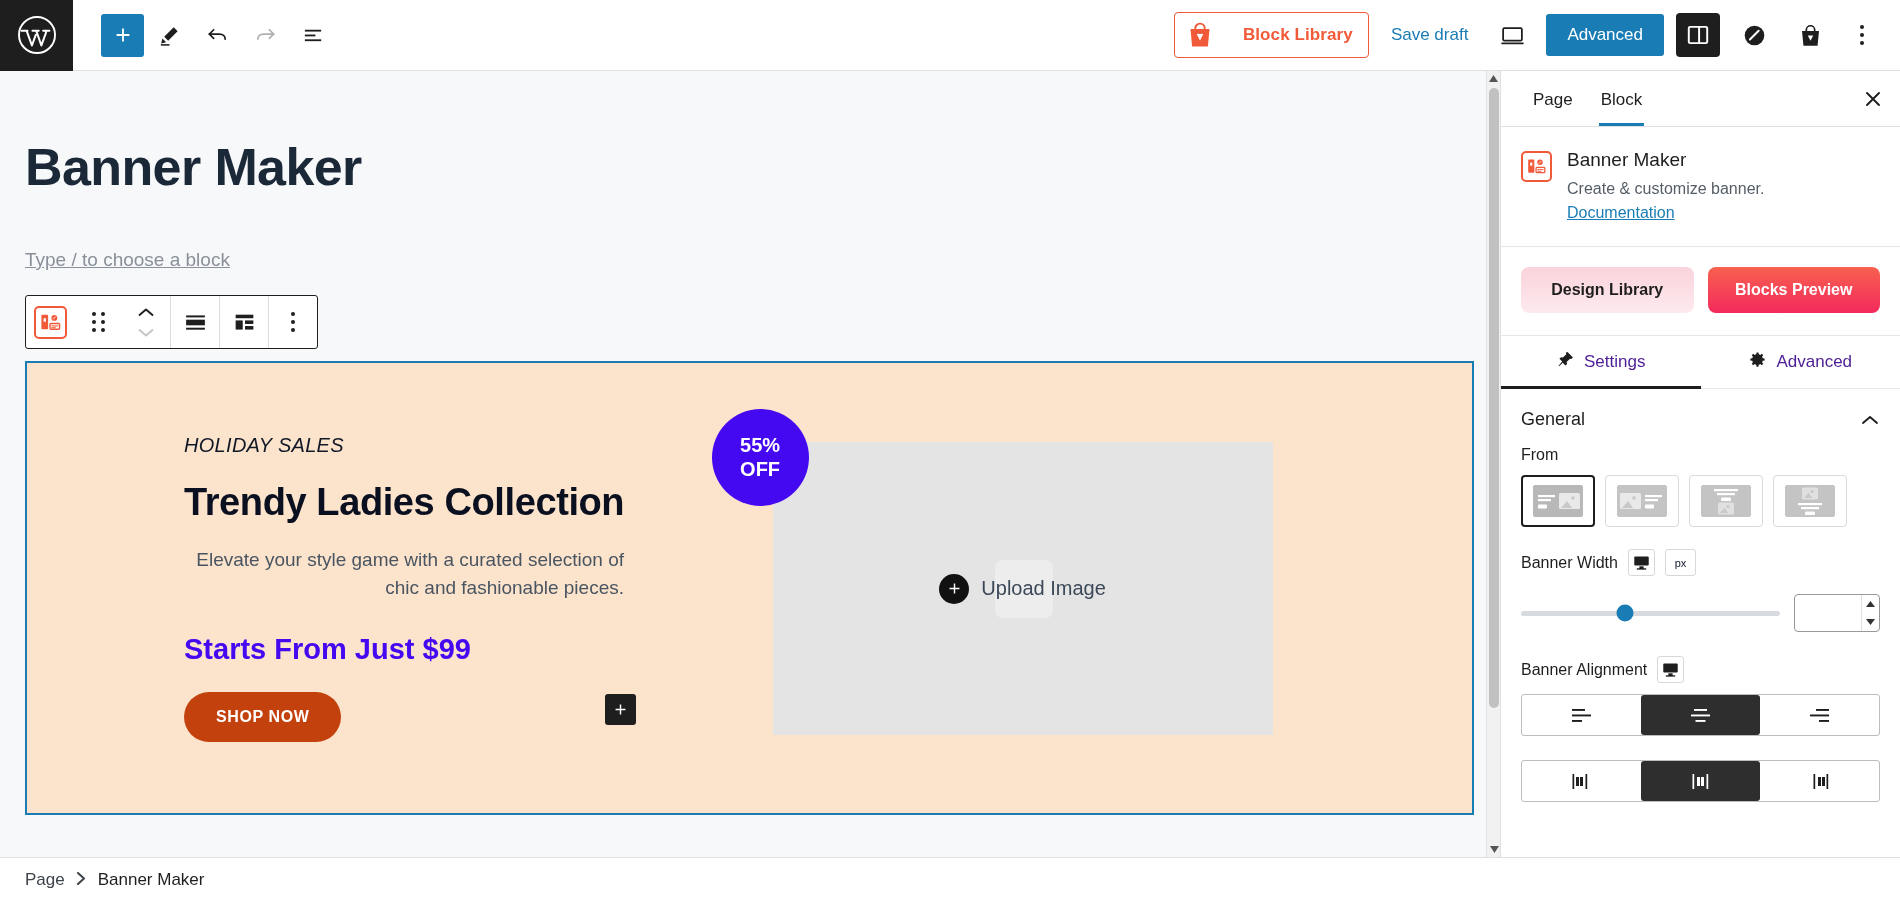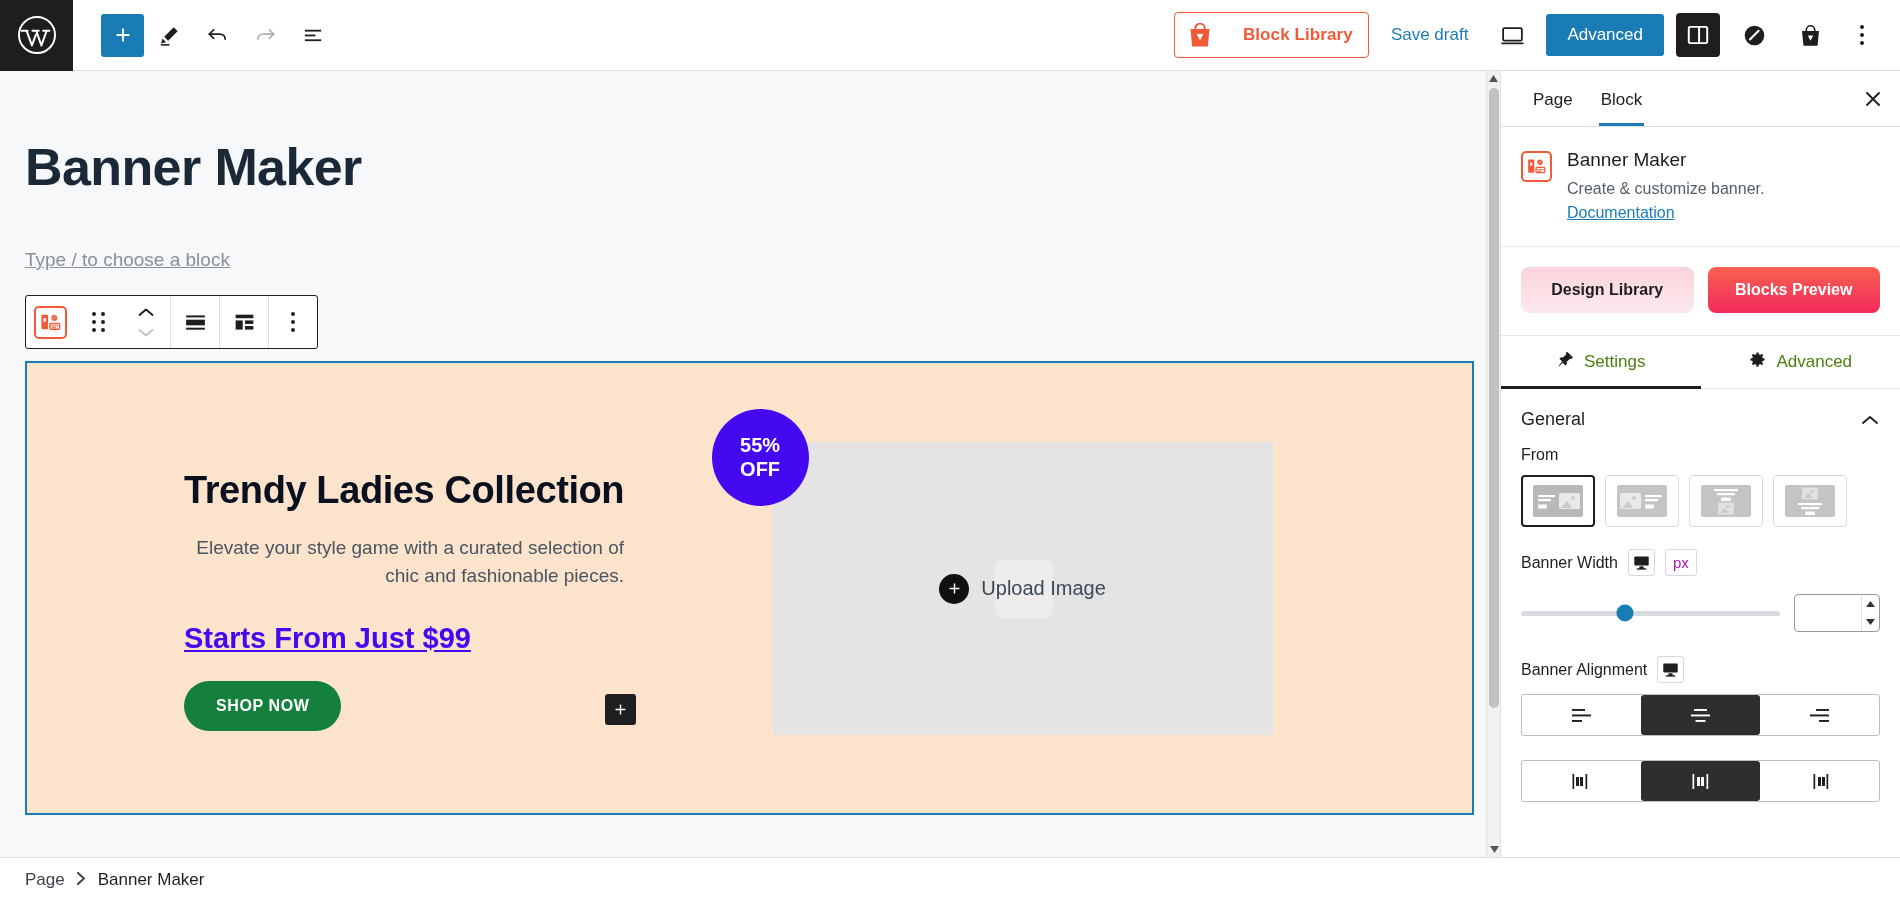--- a/index.html
+++ b/index.html
@@ -69,22 +69,22 @@
   .bt-dots { display: flex; flex-direction: column; gap: 4px; align-items: center; }
   .bt-dots i { width: 4px; height: 4px; background: #1e1e1e; border-radius: 50%; display: block; }
 
   
   .banner { position: relative; margin-top: 12px; margin-right: 26px; height: 454px;
             background: #fce3cb; border: 2px solid #1a7cb5; display: flex; align-items: center; }
   .banner-left { width: 48%; padding-left: 157px; }
   .b-kicker { font-size: 20px; font-style: italic; color: #101828; letter-spacing: .3px; }
   .b-title { margin-top: 24px; font-size: 38px; font-weight: 700; color: #0b1020; letter-spacing:-.4px; }
   .b-desc { margin-top: 22px; font-size: 19px; color: #4a5562; line-height: 1.45; max-width: 440px; text-align: right; }
-  .b-price { margin-top: 32px; font-size: 29px; font-weight: 700; color: #4409f0; text-decoration: underline; }
-  .b-cta { margin-top: 26px; display: inline-block; background: #15803d; color: #fff;
+  .b-price { margin-top: 32px; font-size: 29px; font-weight: 700; color: #4409f0; }
+  .b-cta { margin-top: 26px; display: inline-block; background: #c2410c; color: #fff;
            font-size: 16px; font-weight: 600; letter-spacing: .6px; border-radius: 30px;
            padding: 16px 32px; cursor: pointer; text-align: center; }
   .plus-box { position: absolute; left: 578px; bottom: 88px; width: 31px; height: 31px;
               background: #1e1e1e; border-radius: 3px; display:flex; align-items:center;
               justify-content:center; cursor: pointer; }
   .plus-box svg { width: 17px; height: 17px; fill:#fff; }
   .banner-right { position: relative; flex: 1 1 auto; height: 100%; }
   .img-drop { position: absolute; left: 52px; top: 79px; width: 500px; height: 293px;
               background: #e4e4e4; display: flex; align-items: center; justify-content: center;
               gap: 12px; cursor: pointer; }
@@ -128,39 +128,39 @@
   .sb-bi-desc { margin-top: 9px; font-size: 16px; color: #555d66; }
   .sb-bi-link { margin-top: 6px; font-size: 16px; color: #1a7cb5; text-decoration: underline;
                 cursor: pointer; display: inline-block; }
   .sb-cta-row { display: flex; gap: 14px; padding: 20px 20px 22px; }
   .sb-cta { flex: 1 1 0; height: 46px; border-radius: 8px; font-size: 16px; font-weight: 700;
             display: flex; align-items: center; justify-content: center; cursor: pointer; }
   .sb-cta.light { background: linear-gradient(#fbd3dc, #fdeaee); color: #1e1e1e; }
   .sb-cta.solid { background: linear-gradient(#f8614f, #f32a5c); color: #fff; }
   .sb-subtabs { display: flex; border-top: 1px solid #e7e7e7; border-bottom: 1px solid #e7e7e7; }
   .sb-subtab { flex: 1 1 0; height: 52px; display: flex; align-items: center; justify-content: center;
-               gap: 9px; font-size: 17px; cursor: pointer; position: relative; color:#4d7c0f; }
+               gap: 9px; font-size: 17px; cursor: pointer; position: relative; color:#4c1d95; }
   .sb-subtab.active::after { content:""; position:absolute; left:0; right:0; bottom:-1px;
                              height:3px; background:#1e1e1e; }
   .sb-subtab svg { width: 19px; height: 19px; }
 
   .sb-scroll { flex: 1 1 auto; overflow: hidden; }
   .sec-head { display: flex; align-items: center; justify-content: space-between;
               padding: 20px 20px 16px; cursor: pointer; }
   .sec-head .t { font-size: 18px; color: #1e1e1e; }
   .sec-head svg { width: 20px; height: 14px; }
   .fld { padding: 0 20px 0; }
   .fld-label { font-size: 16px; color: #1e1e1e; margin-bottom: 11px; display: flex;
                align-items: center; gap: 10px; }
   .dev-chip { width: 27px; height: 27px; border: 1px solid #d8d8d8; border-radius: 3px;
               display: flex; align-items: center; justify-content: center; background:#fff; cursor:pointer; }
   .dev-chip svg { width: 17px; height: 17px; }
   .unit-chip { height: 27px; min-width: 31px; border: 1px solid #d8d8d8; border-radius: 3px;
-               display: flex; align-items: center; justify-content: center; font-size: 15px;
-               color: #a21caf; padding: 0 7px; cursor: pointer; background:#fff; }
+               display: flex; align-items: center; justify-content: center; font-size: 11px;
+               color: #0f172a; padding: 0 7px; cursor: pointer; background:#fff; }
 
   .style-row { display: flex; gap: 10px; }
   .style-card { width: 74px; height: 52px; border: 1px solid #d9d9d9; border-radius: 4px;
                 display: flex; align-items: center; justify-content: center; cursor: pointer; background:#fff;}
   .style-card.sel { border: 2px solid #1e1e1e; }
   .style-card svg { width: 56px; height: 36px; }
 
   .slider-row { display: flex; align-items: center; gap: 14px; margin-top: 18px; }
   .slider { position: relative; flex: 1 1 auto; height: 5px; background: #d7dade; border-radius: 3px; cursor:pointer;}
   .slider .knob { position: absolute; top: 50%; left: 40%; width: 17px; height: 17px;
@@ -349,20 +349,21 @@
                   <i></i>
                   <i></i>
                 </span>
             </div>
           </div>
         </div>
 
         
         <div class="banner">
           <div class="banner-left">
+            <div class="b-kicker">HOLIDAY SALES</div>
             <div class="b-title">Trendy Ladies Collection</div>
             <div class="b-desc">Elevate your style game with a curated selection of chic and fashionable pieces.</div>
             <div class="b-price">Starts From Just $99</div>
             <div class="b-cta">SHOP NOW</div>
           </div>
           <div class="plus-box">
             <svg viewBox="0 0 24 24">
                 <path d="M11 5h2v6h6v2h-6v6h-2v-6H5v-2h6z"></path>
               </svg>
           </div>

